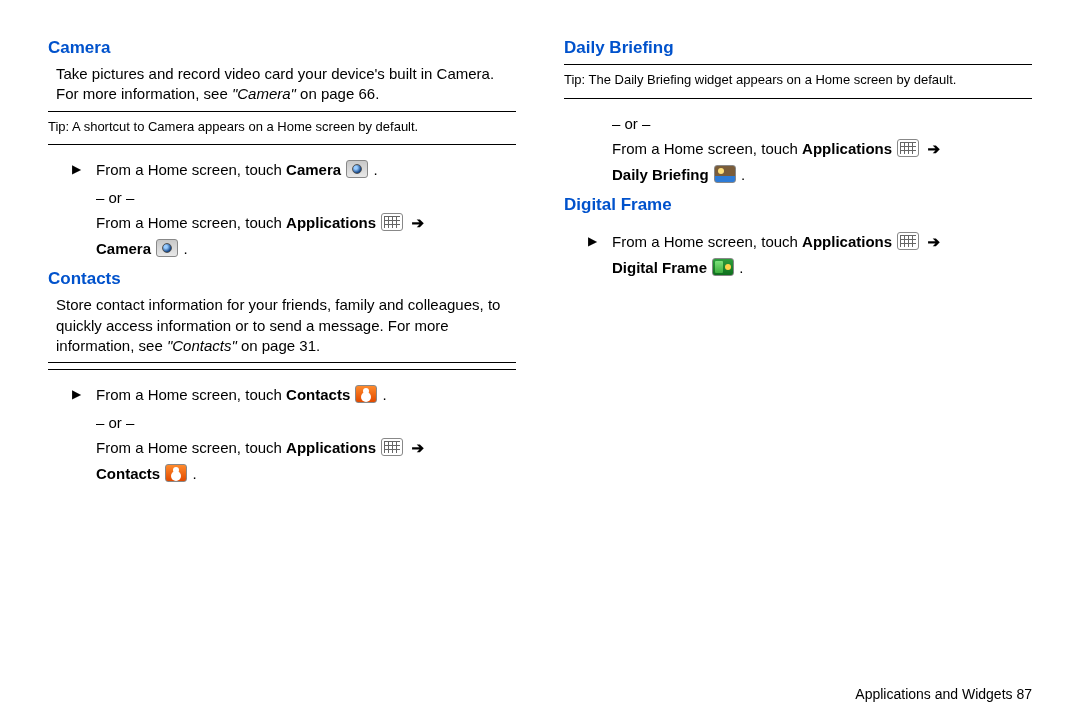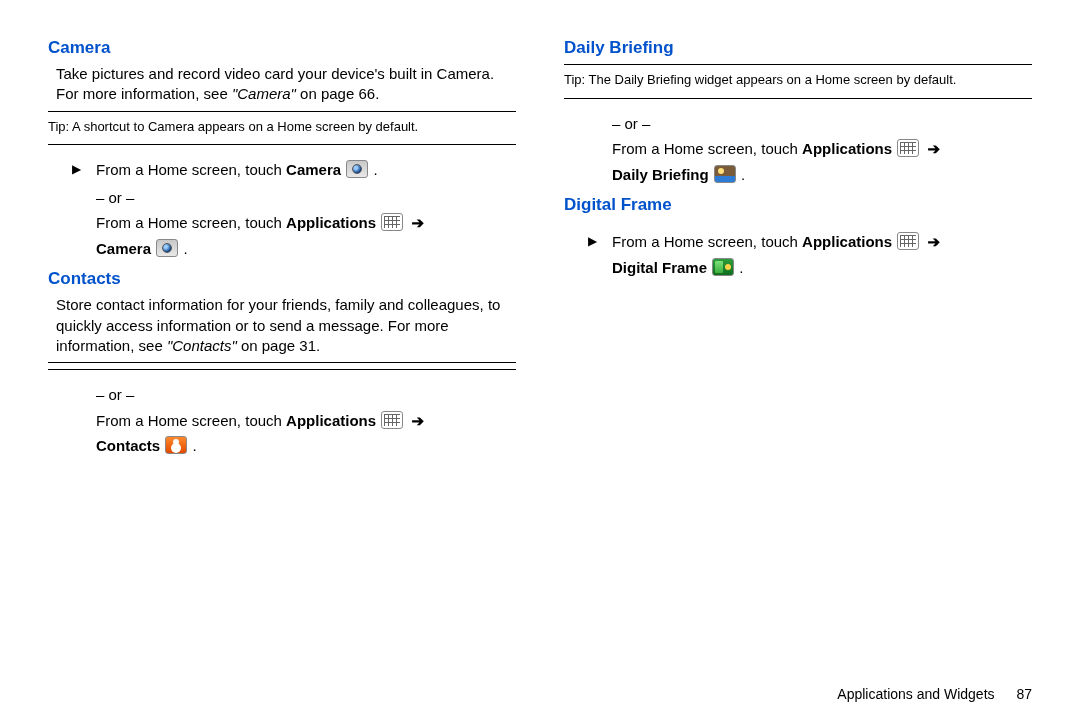--- a/index.html
+++ b/index.html
@@ -159,21 +159,21 @@
     display: inline-block;
     font-weight: bold;
     margin: 0 3px;
   }
   .footer {
     text-align: right;
     font-size: 14px;
     padding-top: 14px;
     color: #000;
   }
-  .footer .pg { display: inline-block; margin-left: 18px; }
+  .footer .pg { display: inline-block; }
 </style>
 </head>
 <body>
 
 <div class="columns">
 
   <div class="col">
 
     <h2 class="section-heading">Camera</h2>
     <p class="bodytext">
@@ -199,20 +199,24 @@
       </div>
     </div>
 
     <h2 class="section-heading">Contacts</h2>
     <p class="bodytext">
       <span>Store contact information for your friends, family and colleagues, to quickly access information or to send a message. For more information, see </span><span class="ref-title">"Contacts"</span><span> on page 31.</span>
     </p>
     <hr class="hr-sep">
     <hr class="hr-sep">
     <div class="steps">
+      <div class="step first">
+        <span>From a Home screen, touch </span><span class="b">Contacts</span>
+        <span class="ic ic-contacts"></span><span> .</span>
+      </div>
       <div class="or-line">– or –</div>
       <div class="step">
         <span>From a Home screen, touch </span><span class="b">Applications</span>
         <span class="ic ic-grid"></span>
         <span class="arrow">➔</span><br>
         <span class="b">Contacts</span>
         <span class="ic ic-contacts"></span><span> .</span>
       </div>
     </div>
   </div>

